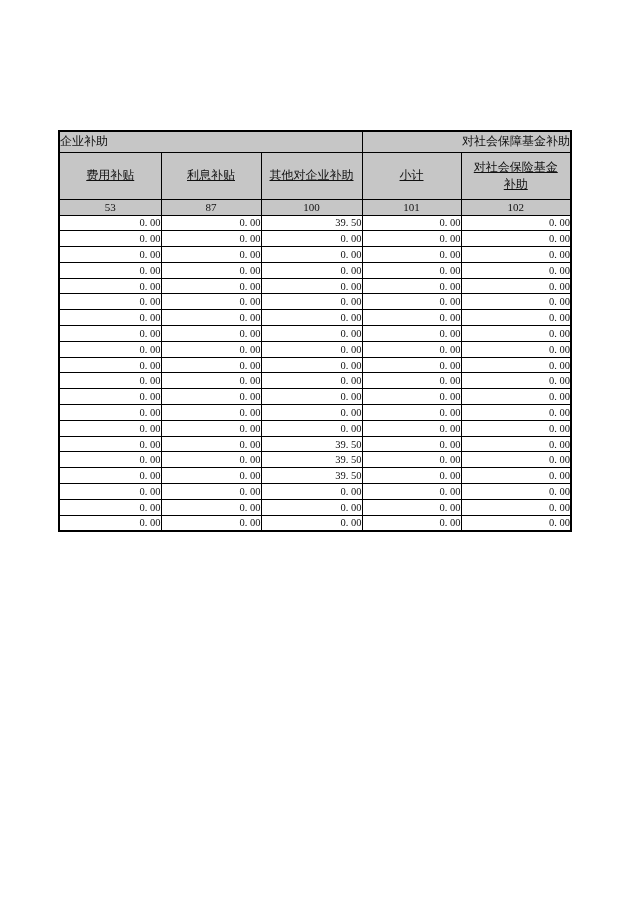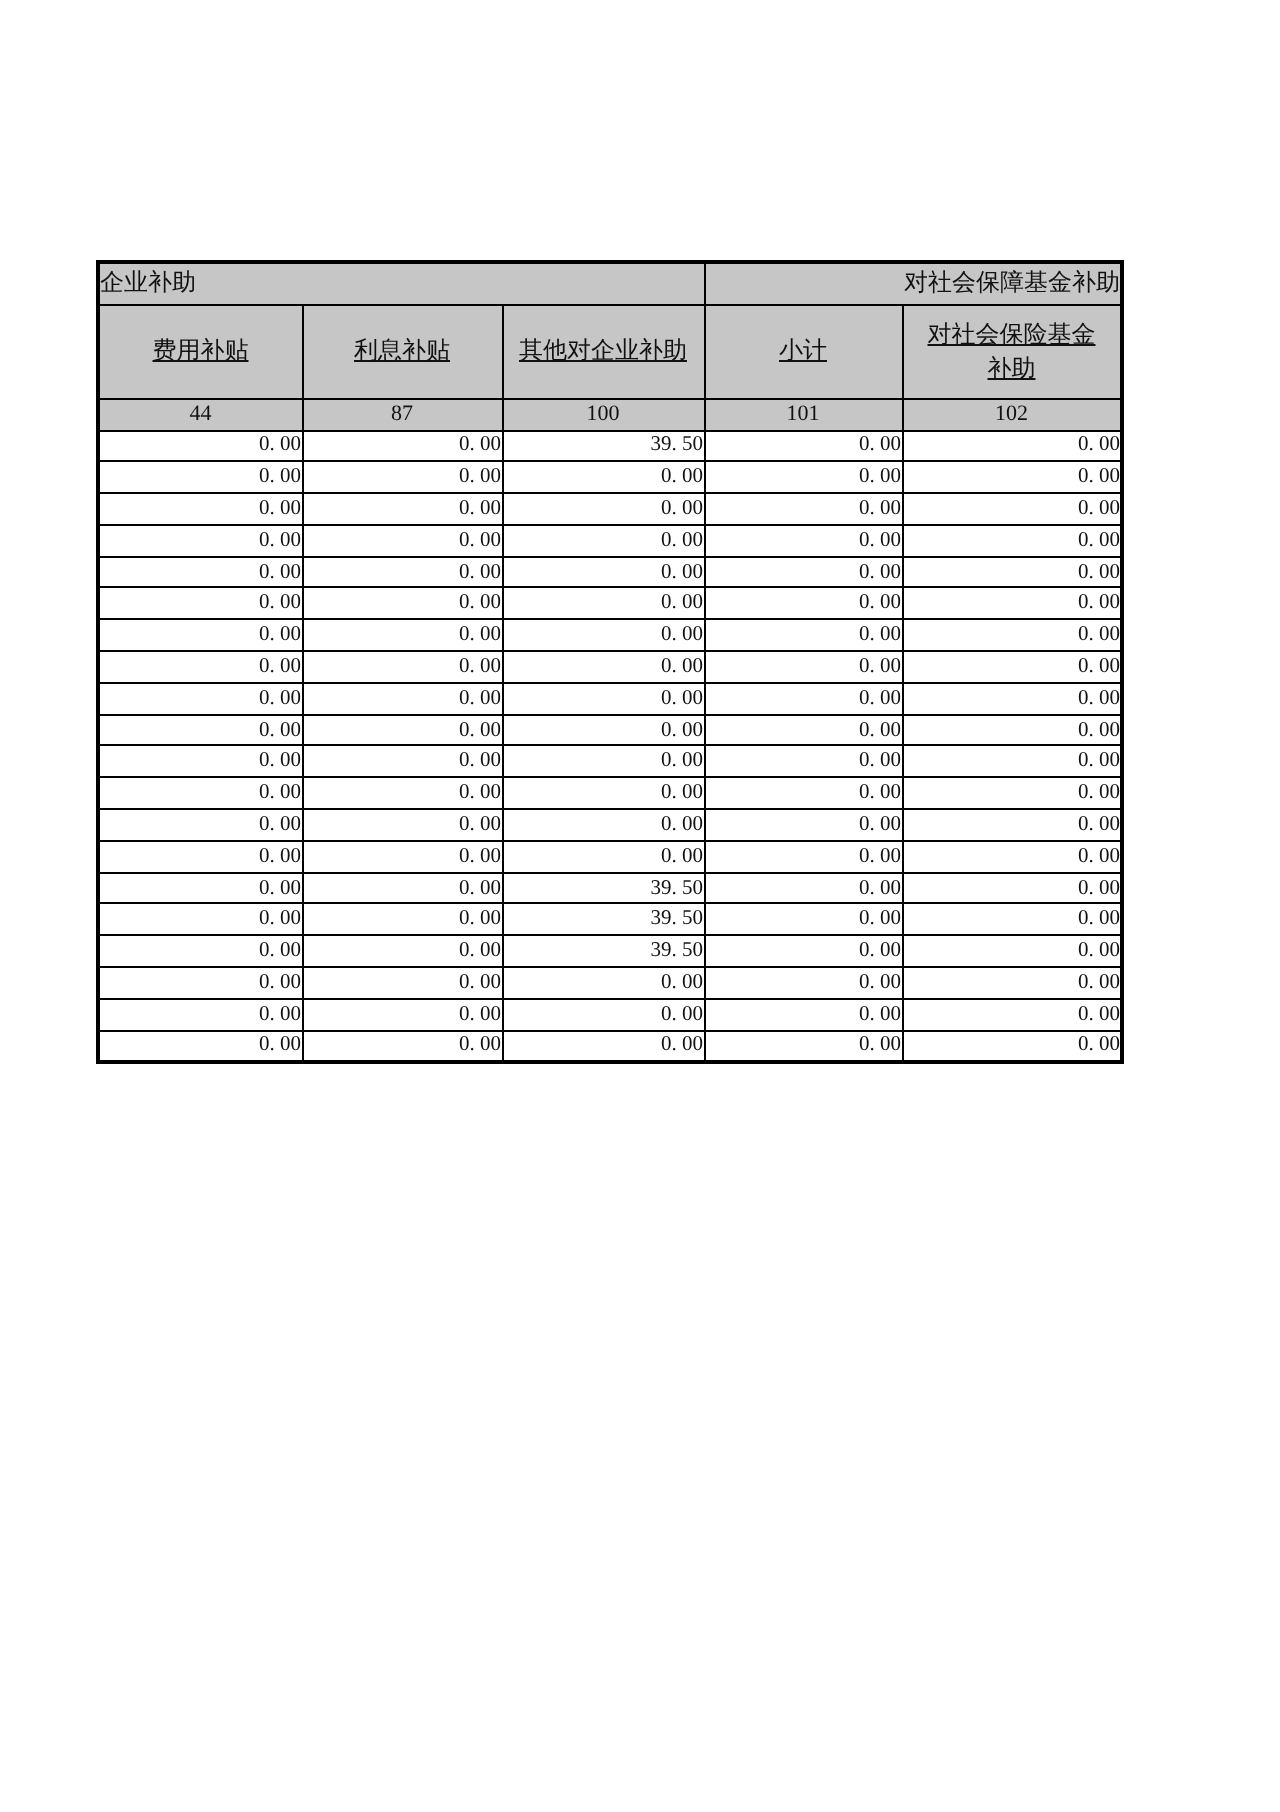--- a/index.html
+++ b/index.html
@@ -13,21 +13,21 @@
   }
   .page {
     position: relative;
     width: 640px;
     height: 906px;
     background: #ffffff;
     overflow: hidden;
   }
   table.report {
     position: absolute;
-    left: 48px;
+    left: 58px;
     top: 130px;
     width: 512px;
     border-collapse: collapse;
     table-layout: fixed;
     border: 2px solid #000000;
     font-size: 11px;
   }
   table.report th, table.report td {
     border: 1px solid #000000;
     padding: 0;
@@ -89,21 +89,21 @@
         <th class="group-right" colspan="2">对社会保障基金补助</th>
       </tr>
       <tr class="colhead-row">
         <th>费用补贴</th>
         <th>利息补贴</th>
         <th>其他对企业补助</th>
         <th>小计</th>
         <th class="wrap-tight">对社会保险基金补助</th>
       </tr>
       <tr class="code-row">
-        <th>44</th>
+        <th>53</th>
         <th>87</th>
         <th>100</th>
         <th>101</th>
         <th>102</th>
       </tr>
     </thead>
     <tbody>
         <tr>
           <td>0. 00</td>
           <td>0. 00</td>

